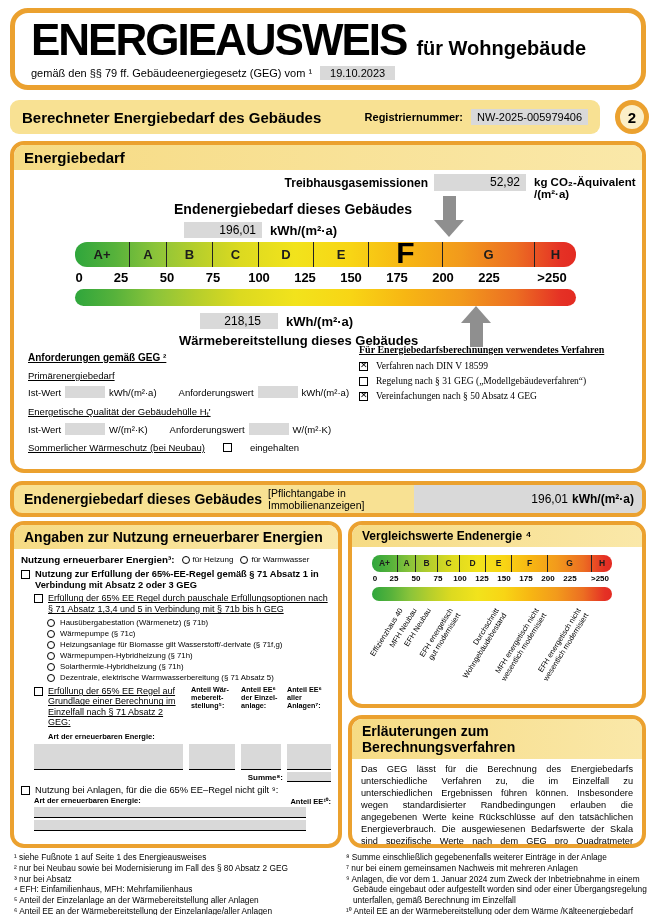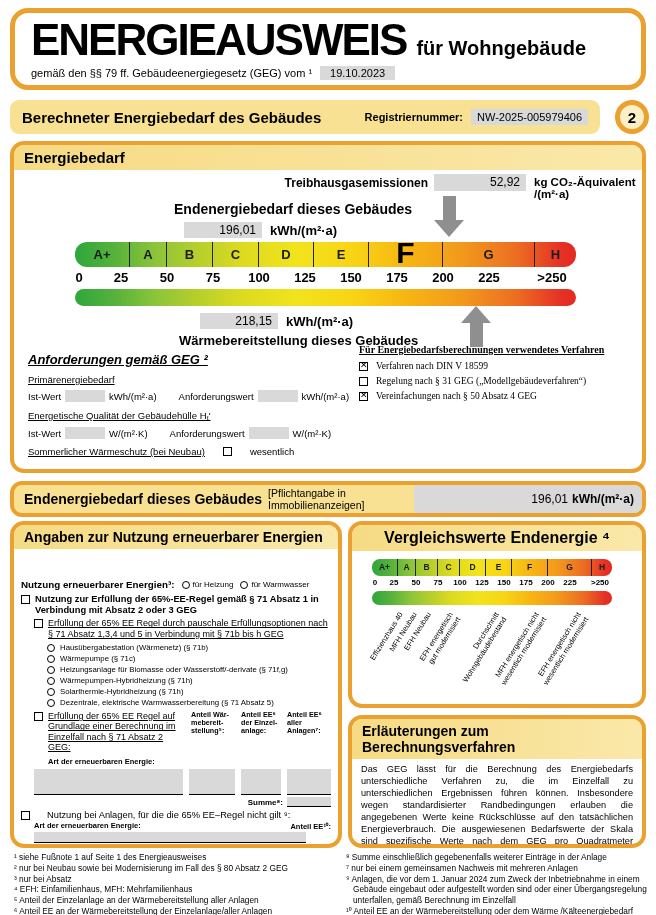--- a/index.html
+++ b/index.html
@@ -54,26 +54,26 @@
   .egrad { background:linear-gradient(90deg,#2FA63C 0%,#57B23B 8%,#8BC43A 16%,#B5CE2C 24%,#DCDA20 33%,#F2E31C 44%,#F8D515 55%,#F7B613 66%,#F29A1C 77%,#EC6E22 88%,#E53125 97%,#E32B22 100%); }
   .letterbar { position:absolute; top:72px; left:61px; width:501px; height:25px; border-radius:12px; display:flex; }
   .letterbar span { display:block; text-align:center; font-weight:bold; font-size:13px; line-height:25px; color:#1c1c1c; border-right:1px solid #222; }
   .letterbar span:last-child { border-right:none; }
   .b0{width:55px}.b1{width:37px}.b2{width:46px}.b3{width:46px}.b4{width:55px}.b5{width:55px}.b6{width:74px}.b7{width:92px}.b8{width:41px}
   .letterbar .cur { font-size:30px; font-weight:800; color:#000; line-height:22px; }
   .tickrow { position:absolute; top:100px; left:61px; width:501px; height:15px; }
   .tickrow span { position:absolute; transform:translateX(-50%); font-weight:bold; font-size:13px; }
   .gradbar { position:absolute; top:119px; left:61px; width:501px; height:17px; border-radius:9px; }
 
-  .prim-chip { position:absolute; top:143px; left:186px; width:78px; height:16px; text-align:right; padding:1px 6px; }
+  .prim-chip { position:absolute; top:143px; left:186px; width:78px; height:16px; text-align:right; padding:1px 17px; }
   .prim-unit { position:absolute; top:144px; left:272px; font-weight:bold; font-size:13px; }
   .prim-label { position:absolute; top:163px; left:165px; font-weight:bold; font-size:13px; }
 
   .reqcol { position:absolute; top:182px; left:14px; width:326px; font-size:9.5px; }
-  .req-title { font-weight:bold; font-size:13px; text-decoration:underline; margin-bottom:7px;font-style:italic; }
+  .req-title { font-weight:bold; font-size:10px; text-decoration:underline; margin-bottom:7px; }
   .req-h { text-decoration:underline; margin-bottom:5px; }
   .req-row { display:flex; align-items:center; gap:4px; margin-bottom:7px; white-space:nowrap; }
   .req-row .chip { width:40px; height:12px; }
   .req-gap { width:14px; }
   .summer-row { display:flex; align-items:center; gap:18px; margin-top:4px; }
 
   .methcol { position:absolute; top:174px; left:345px; width:285px; font-size:9.5px;font-family:Liberation Serif, serif; }
   .meth-title { font-weight:bold; font-size:10px; text-decoration:underline; margin-bottom:6px; }
   .meth-item { display:flex; align-items:flex-start; gap:8px; margin-bottom:5px; }
   .meth-item .cb { margin-top:1px; }
@@ -82,48 +82,48 @@
   .endband { position:absolute; left:10px; top:481px; width:636px; height:36px; border:4px solid #EBA12F; border-radius:12px;
              background:#F8E193; display:flex; align-items:center; overflow:hidden; }
   .endband-title { font-weight:bold; font-size:14px; margin-left:10px; }
   .endband-note { font-size:10.5px; margin-left:6px; flex:1; }
   .endband-val { background:#D9D9D9; height:100%; width:158px; display:flex; align-items:center; justify-content:flex-end; padding-right:4px; font-size:12px; }
   .endband-unit { font-weight:bold; font-size:12px; background:#D9D9D9; height:100%; display:flex; align-items:center; padding-right:8px; }
 
   
   .renewbox { position:absolute; left:10px; top:521px; width:332px; height:327px; }
   .renewbox .boxhead { font-size:14px; }
-  .renewbody { padding:5px 7px 0 7px; font-size:9px;margin-top:25px; }
+  .renewbody { padding:5px 7px 0 7px; font-size:9px; }
   .r-row1 { display:flex; align-items:center; gap:7px; margin-bottom:4px; }
   .r-row1 .lbl { font-weight:bold; font-size:9.8px; }
   .r-opt { display:flex; align-items:center; gap:3px; font-size:8px; }
   .r-main { display:flex; gap:5px; font-weight:bold; font-size:9.3px; line-height:1.15; margin-bottom:3px; }
   .r-main .cb { margin-top:1px; }
   .r-sub { display:flex; gap:5px; margin-left:13px; font-size:9px; line-height:1.15; margin-bottom:3px; }
   .r-sub .cb { margin-top:1px; }
   .r-radios { margin-left:26px; margin-bottom:3px; }
   .r-radio { display:flex; align-items:center; gap:5px; font-size:7.8px; height:11px; }
   .r-calc { display:flex; gap:5px; margin-left:13px; margin-bottom:2px; }
   .r-calc .cb { margin-top:1px; }
   .r-calc-left { width:158px; font-size:9px; line-height:1.15; }
   .r-art { font-weight:bold; font-size:7.5px; margin-top:6px; }
   .r-cols { display:flex; gap:4px; font-size:7.2px; font-weight:bold; line-height:1.1; }
   .r-col { width:46px; }
   .r-grayrow { display:flex; gap:6px; margin:2px 0 2px 13px; }
   .r-grayrow .chip { height:26px; border-bottom:1px solid #000; }
   .g-art { flex:1; } .g-c1 { width:46px; } .g-c2 { width:40px; } .g-c3 { width:44px; }
   .r-sumrow { text-align:right; font-weight:bold; font-size:8px; margin-bottom:3px; }
   .r-sumrow .chip { width:44px; height:10px; border-bottom:1px solid #000; vertical-align:-2px; margin-left:4px; }
-  .r-exempt { display:flex; gap:17px; font-size:9.3px; margin-bottom:1px; }
+  .r-exempt { display:flex; gap:5px; font-size:9.3px; margin-bottom:1px; }
   .r-exempt .cb { margin-top:1px; }
   .r-artrow { display:flex; justify-content:space-between; font-weight:bold; font-size:7.5px; margin-left:13px; margin-bottom:1px; }
   .r-line { display:block; width:272px; height:11px; border-bottom:1px solid #000; margin:0 0 2px 13px; }
 
   .compbox { position:absolute; left:348px; top:521px; width:298px; height:187px; }
-  .compbox .boxhead { font-size:16px;text-align:center; }
+  .compbox .boxhead { font-size:12px; }
   .compbody { position:relative; height:150px; }
   .sletterbar { position:absolute; top:8px; left:20px; width:240px; height:17px; border-radius:8px; display:flex; }
   .sletterbar span { display:block; text-align:center; font-weight:bold; font-size:8.5px; line-height:17px; color:#1c1c1c; border-right:1px solid #222; }
   .sletterbar span:last-child { border-right:none; }
   .s0{width:26px}.s1{width:18px}.s2{width:22px}.s3{width:22px}.s4{width:26px}.s5{width:26px}.s6{width:36px}.s7{width:44px}.s8{width:20px}
   .stickrow { position:absolute; top:27px; left:20px; width:240px; height:10px; }
   .stickrow span { position:absolute; transform:translateX(-50%); font-weight:bold; font-size:8px; }
   .sgradbar { position:absolute; top:40px; left:20px; width:240px; height:14px; border-radius:7px; }
   .rlabel { position:absolute; top:60px; width:95px; text-align:right; transform:rotate(-58deg); transform-origin:100% 0;
             font-size:7.5px; line-height:1.15; white-space:pre-line; }
@@ -232,21 +232,21 @@
           <span class="chip"></span>
           <span>W/(m²·K)</span>
           <span class="req-gap"></span>
           <span>Anforderungswert</span>
           <span class="chip"></span>
           <span>W/(m²·K)</span>
         </div>
         <div class="summer-row">
           <span class="u">Sommerlicher Wärmeschutz (bei Neubau)</span>
           <span class="cb" data-checked="false"></span>
-          <span>wesentlich</span>
+          <span>eingehalten</span>
         </div>
       </div>
 
       <div class="methcol">
         <div class="meth-title">Für Energiebedarfsberechnungen verwendetes Verfahren</div>
         <div class="meth-item">
           <span class="cb" data-checked="true"></span>
           <span>Verfahren nach DIN V 18599</span>
         </div>
         <div class="meth-item">
@@ -294,21 +294,21 @@
         <div class="r-radio">
             <span class="radio"></span>
             <span>Hausübergabestation (Wärmenetz) (§ 71b)</span>
           </div>
         <div class="r-radio">
             <span class="radio"></span>
             <span>Wärmepumpe (§ 71c)</span>
           </div>
         <div class="r-radio">
             <span class="radio"></span>
-            <span>Heizungsanlage für Biomasse oder Wasserstoff/-derivate (§ 71f,g)</span>
+            <span>Heizungsanlage für Biomasse gilt Wasserstoff/-derivate (§ 71f,g)</span>
           </div>
         <div class="r-radio">
             <span class="radio"></span>
             <span>Wärmepumpen-Hybridheizung (§ 71h)</span>
           </div>
         <div class="r-radio">
             <span class="radio"></span>
             <span>Solarthermie-Hybridheizung (§ 71h)</span>
           </div>
         <div class="r-radio">

